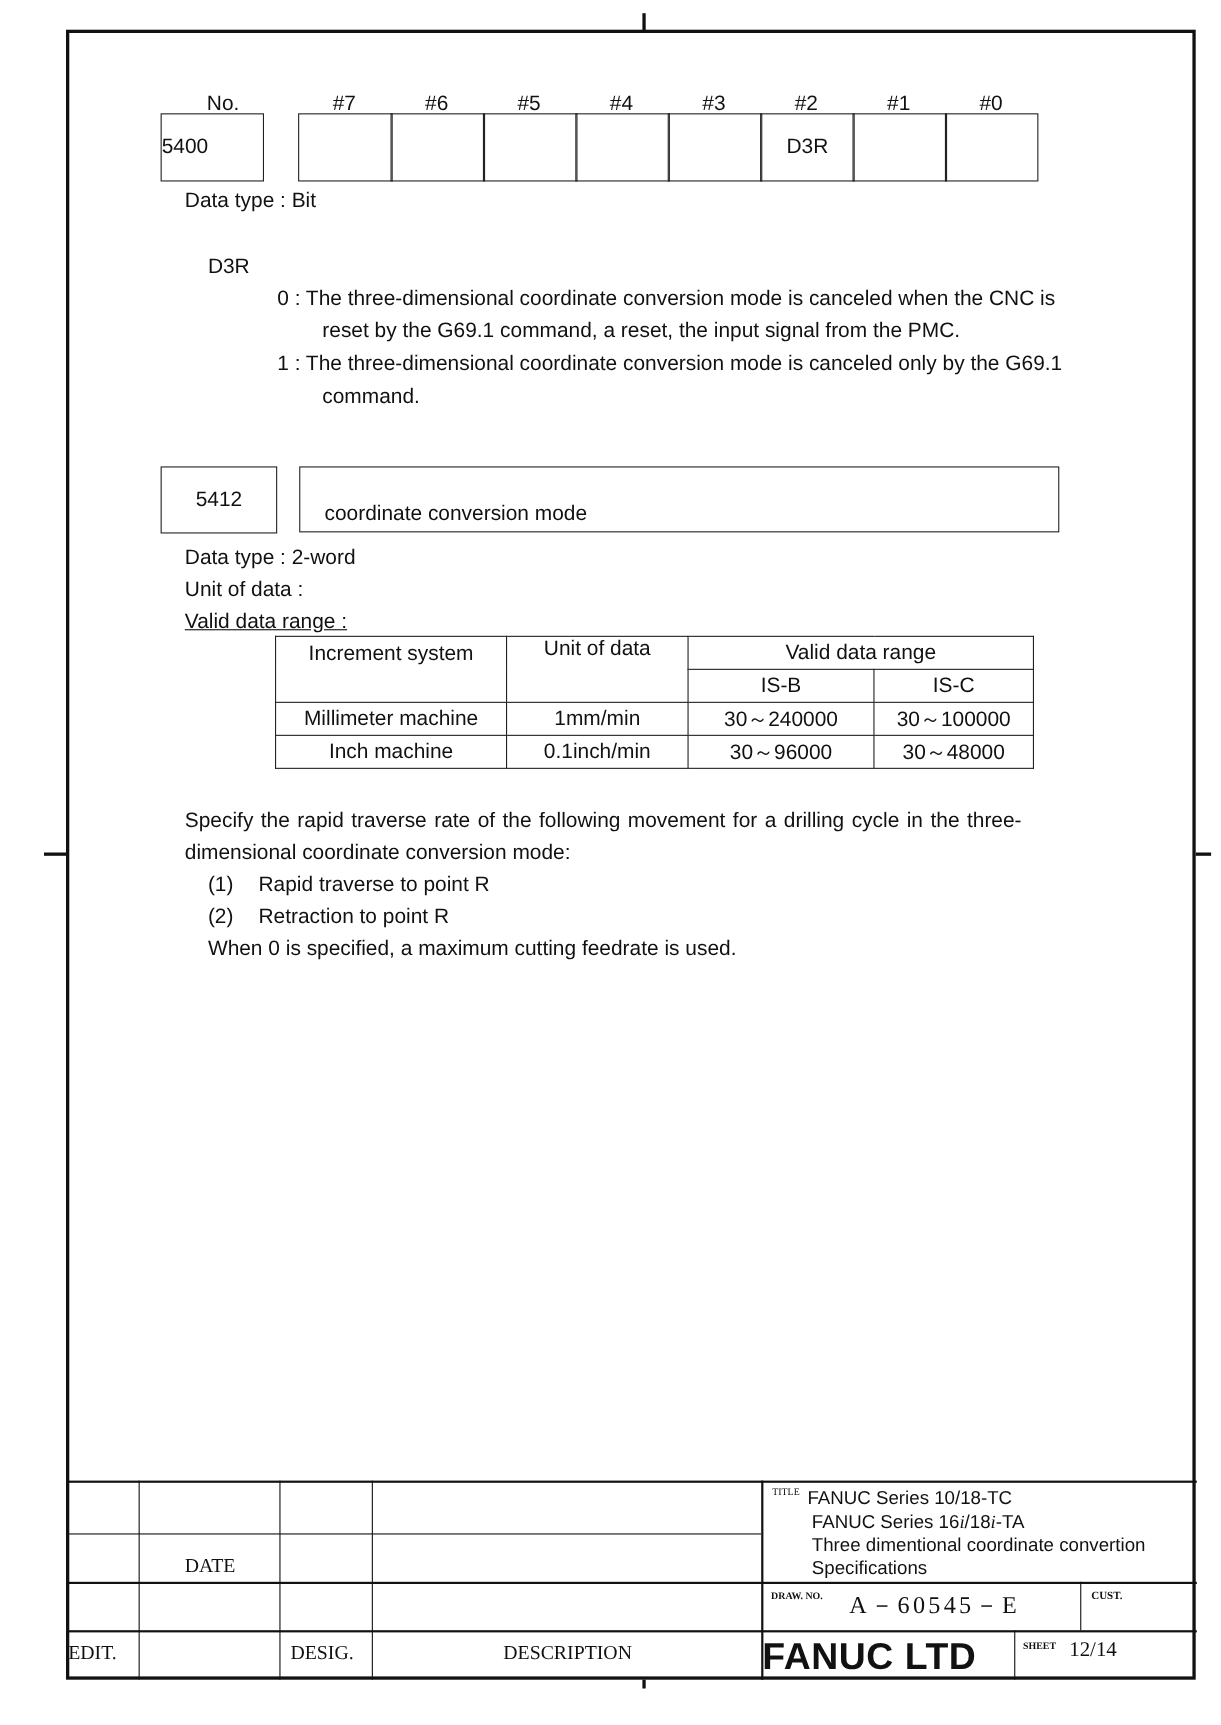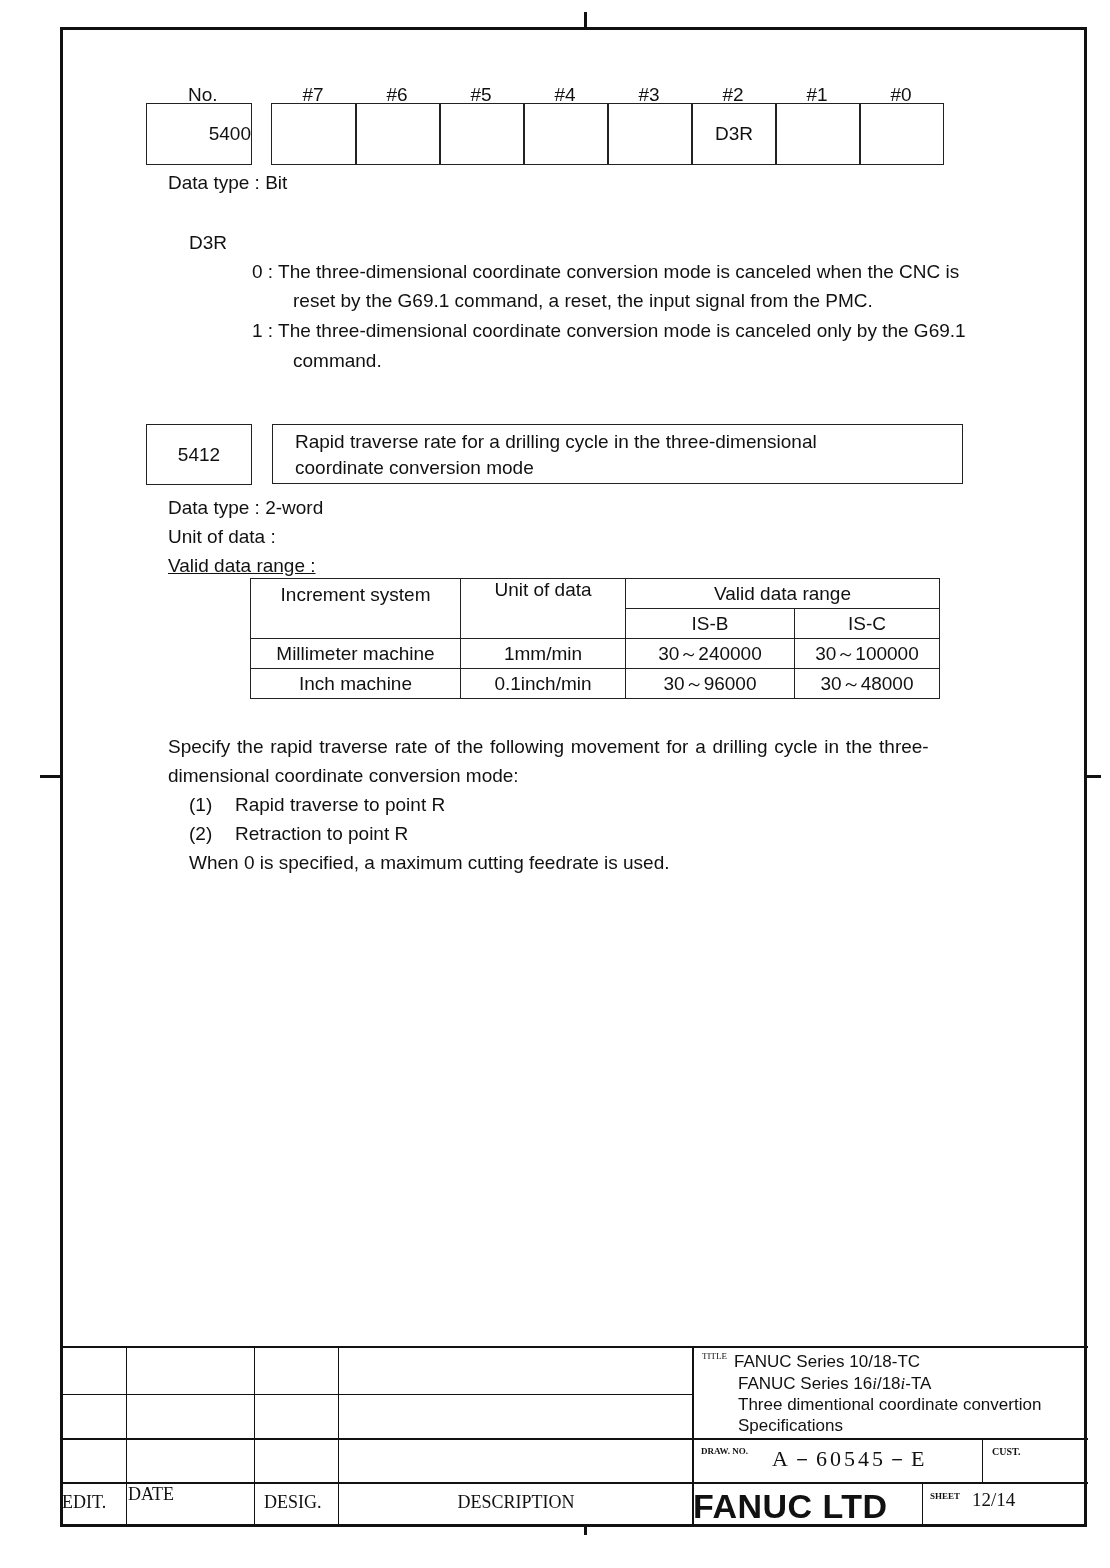--- a/index.html
+++ b/index.html
@@ -24,21 +24,21 @@
 </head>
 <body>
 
 <div class="frame"></div>
 <div class="tick" style="left:584px;top:12px;width:3px;height:18px;"></div>
 <div class="tick" style="left:40px;top:775px;width:22px;height:3px;"></div>
 <div class="tick" style="left:1087px;top:775px;width:14px;height:3px;"></div>
 <div class="tick" style="left:584px;top:1527px;width:3px;height:8px;"></div>
 
 <div class="txt" style="left:188px;top:84px;">No.</div>
-<div class="box" style="left:146px;top:103px;width:106px;height:62px;display:flex;align-items:center;justify-content:flex-end;font-size:19px;">
+<div class="box" style="left:146px;top:103px;width:94px;height:62px;display:flex;align-items:center;justify-content:flex-start;font-size:19px;">
   <span>5400</span>
 </div>
 
 <div class="bithdr" style="left:271px;">#7</div>
 <div class="bithdr" style="left:355px;">#6</div>
 <div class="bithdr" style="left:439px;">#5</div>
 <div class="bithdr" style="left:523px;">#4</div>
 <div class="bithdr" style="left:607px;">#3</div>
 <div class="bithdr" style="left:691px;">#2</div>
 <div class="bithdr" style="left:775px;">#1</div>
@@ -57,21 +57,20 @@
 <div class="txt" style="left:189px;top:232px;">D3R</div>
 <div class="txt" style="left:252px;top:261px;text-align:center;">0 : The three-dimensional coordinate conversion mode is canceled when the CNC is</div>
 <div class="txt" style="left:293px;top:290px;">reset by the G69.1 command, a reset, the input signal from the PMC.</div>
 <div class="txt" style="left:252px;top:320px;">1 : The three-dimensional coordinate conversion mode is canceled only by the G69.1</div>
 <div class="txt" style="left:293px;top:350px;">command.</div>
 
 <div class="box" style="left:146px;top:424px;width:106px;height:61px;display:flex;align-items:center;justify-content:center;font-size:19px;">
   <span>5412</span>
 </div>
 <div class="box" style="left:272px;top:424px;width:691px;height:60px;">
-  <div class="txt" style="left:22px;top:6px;">Rapid traverse rate for a drilling cycle in the three-dimensional</div>
   <div class="txt" style="left:22px;top:32px;">coordinate conversion mode</div>
 </div>
 
 <div class="txt" style="left:168px;top:497px;">Data type : 2-word</div>
 <div class="txt" style="left:168px;top:526px;">Unit of data :</div>
 <div class="txt" style="left:168px;top:555px;text-decoration:underline;">Valid data range :</div>
 
 <table class="range">
   <tbody>
       <tr>
@@ -112,21 +111,21 @@
 <div class="tb" style="left:62px;top:1482px;width:1026px;height:0;border-width:2px 0 0 0;"></div>
 
 <div class="tb" style="left:126px;top:1346px;width:0;height:181px;border-width:0 0 0 1.5px;"></div>
 <div class="tb" style="left:254px;top:1346px;width:0;height:181px;border-width:0 0 0 1.5px;"></div>
 <div class="tb" style="left:338px;top:1346px;width:0;height:181px;border-width:0 0 0 1.5px;"></div>
 <div class="tb" style="left:692px;top:1346px;width:0;height:181px;border-width:0 0 0 2px;"></div>
 <div class="tb" style="left:982px;top:1438px;width:0;height:44px;border-width:0 0 0 1.5px;"></div>
 <div class="tb" style="left:922px;top:1482px;width:0;height:45px;border-width:0 0 0 1.5px;"></div>
 
 <div class="abs serif" style="left:62px;top:1492px;font-size:18px;">EDIT.</div>
-<div class="abs serif" style="left:128px;top:1484px;width:126px;text-align:left;font-size:18px;">DATE</div>
+<div class="abs serif" style="left:128px;top:1413px;width:126px;text-align:center;font-size:18px;">DATE</div>
 <div class="abs serif" style="left:264px;top:1492px;font-size:18px;">DESIG.</div>
 <div class="abs serif" style="left:340px;top:1492px;width:352px;text-align:center;font-size:18px;">DESCRIPTION</div>
 
 <div class="abs serif" style="left:702px;top:1351px;font-size:9px;">TITLE</div>
 <div class="abs" style="left:734px;top:1352px;font-size:17px;">FANUC Series 10/18-TC</div>
 <div class="abs" style="left:738px;top:1374px;font-size:17px;">
   <span>FANUC Series 16</span><i style="font-family:'Liberation Serif',serif;">i</i><span>/18</span><i style="font-family:'Liberation Serif',serif;">i</i><span>-TA</span>
 </div>
 <div class="abs" style="left:738px;top:1395px;font-size:17px;">Three dimentional coordinate convertion</div>
 <div class="abs" style="left:738px;top:1416px;font-size:17px;">Specifications</div>

